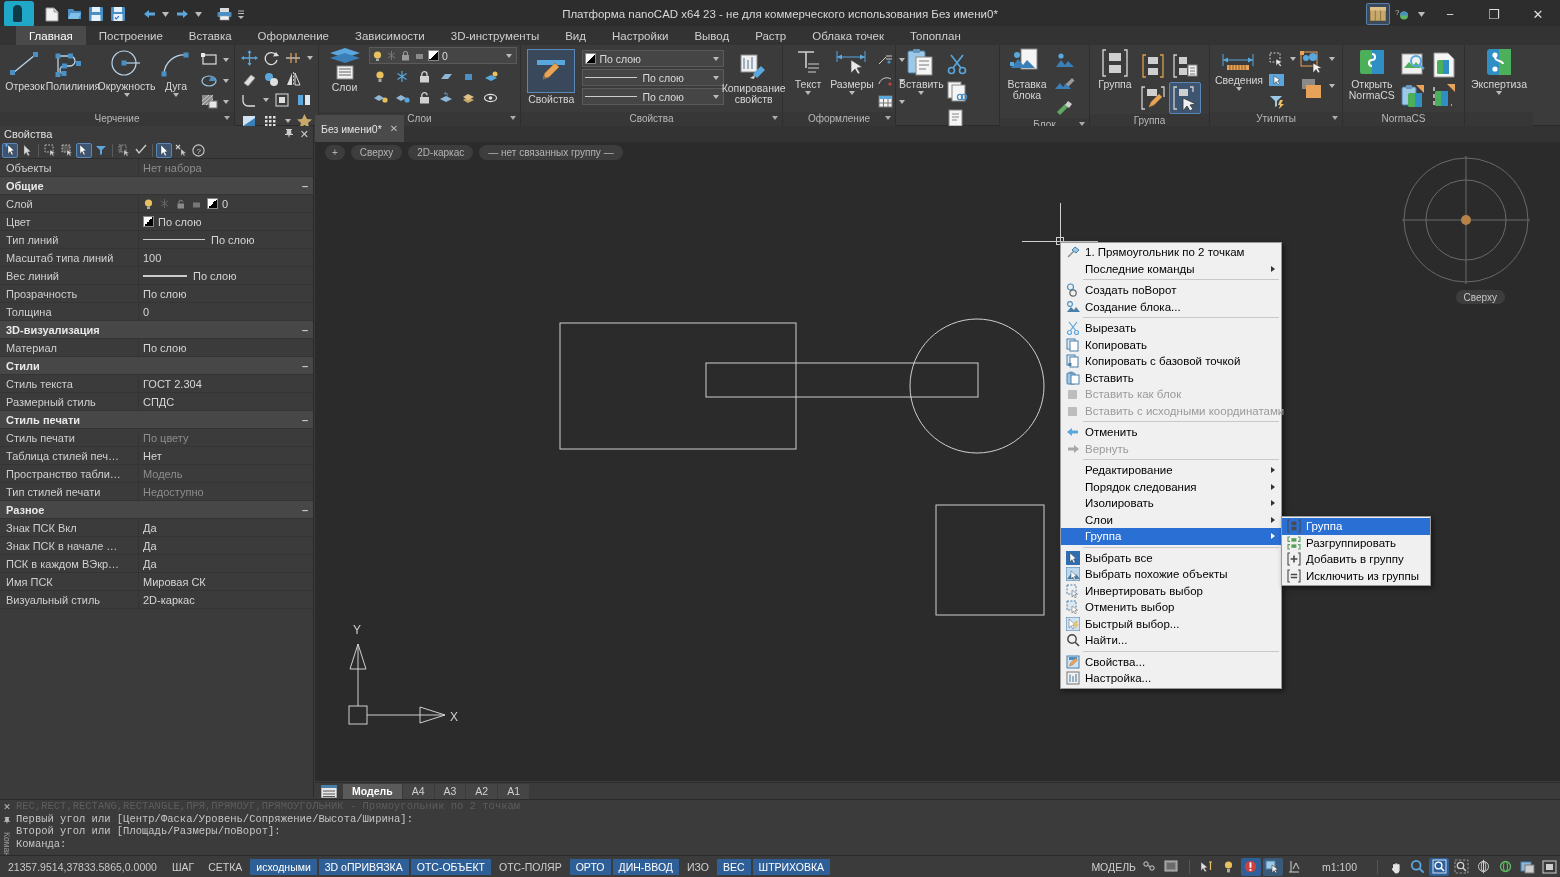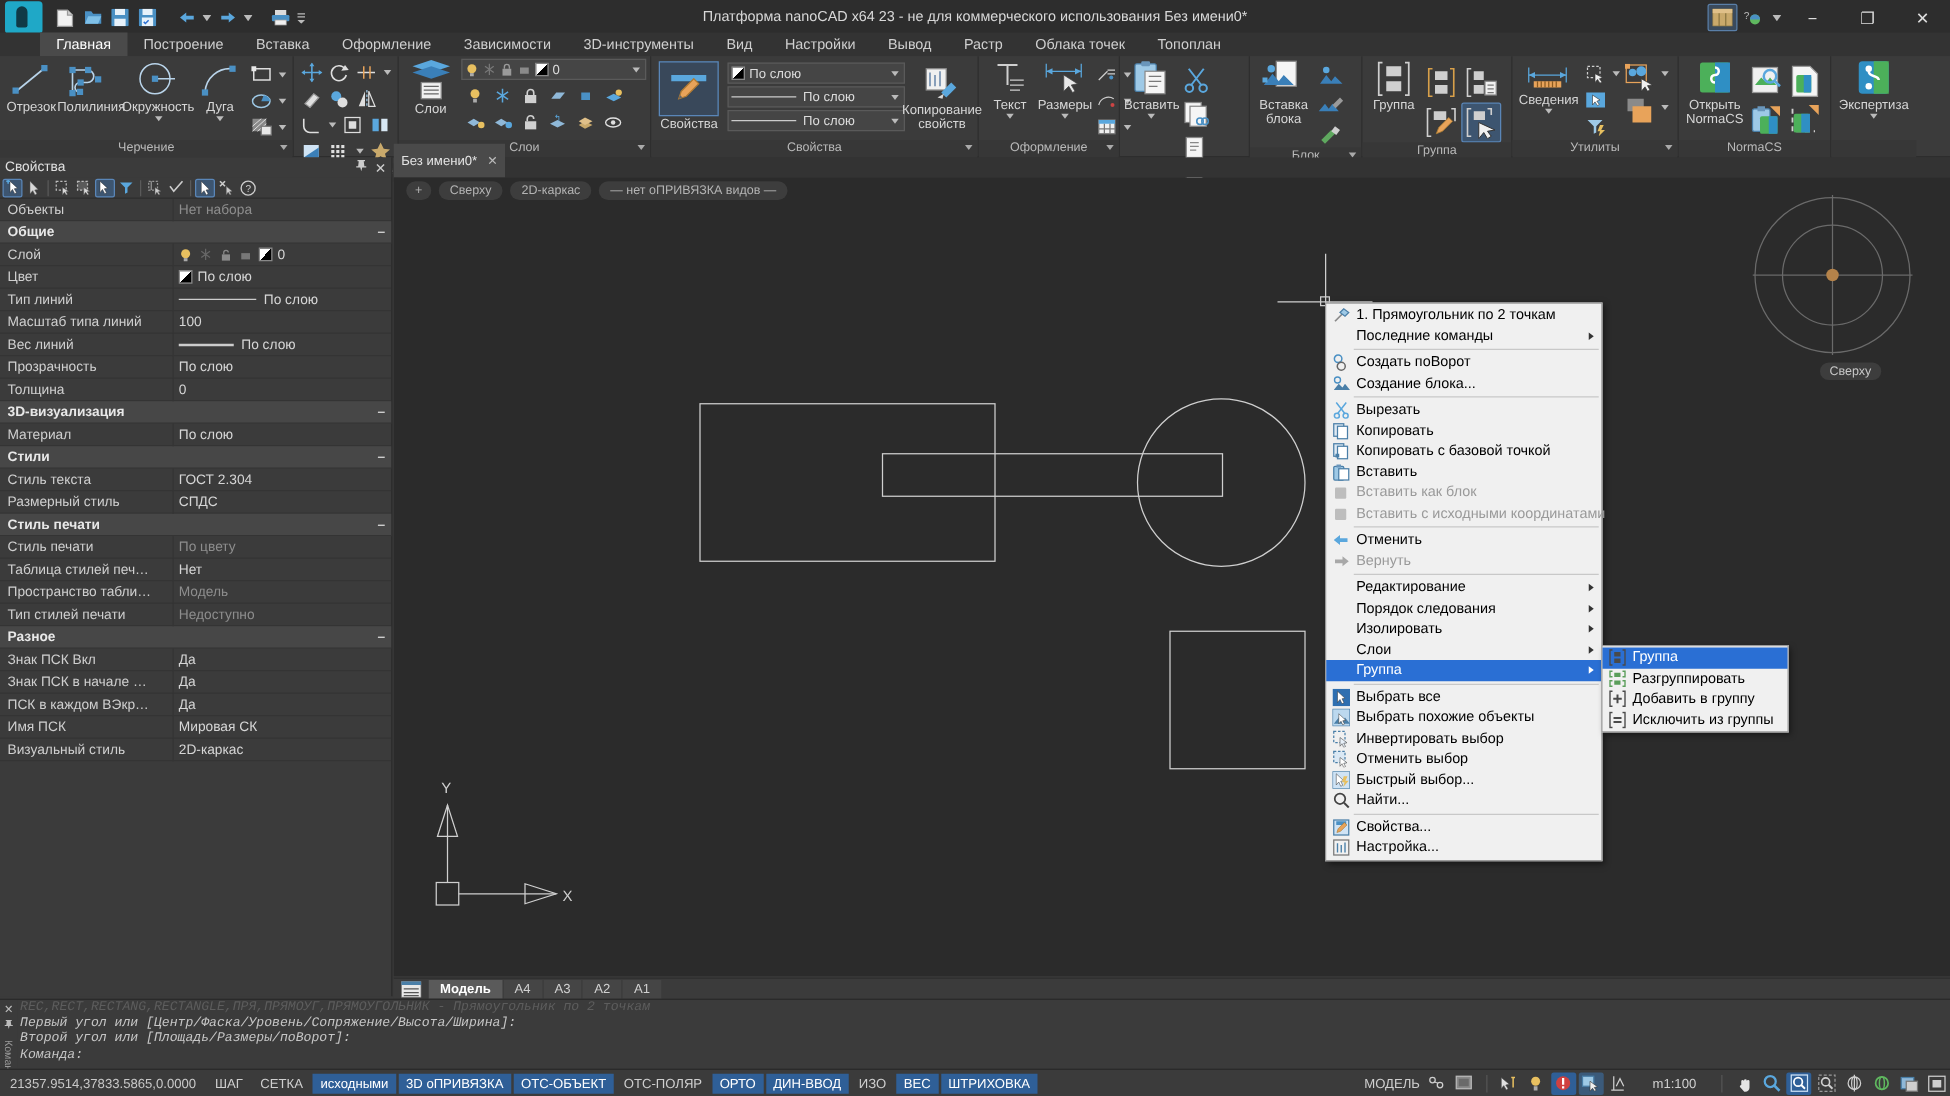--- a/index.html
+++ b/index.html
@@ -23,21 +23,21 @@
     color:#d8d8d8; pointer-events:none; }
   .tb-right { position:absolute; right:0; top:0; height:28px; display:flex; align-items:center; }
   .winbtn { width:44px; height:28px; display:flex; align-items:center; justify-content:center;
     color:#ddd; font-size:13px; cursor:pointer; }
   .tb-icon { width:24px; height:22px; display:flex; align-items:center; justify-content:center;
     cursor:pointer; }
   .tb-icon.boxed { border:1px solid #5a7fa8; background:#3a4a5c; border-radius:2px; }
 
   
   .ribbon-tabs { position:absolute; left:0; top:26px; width:1560px; height:19px;
-    background:#333; display:flex; align-items:stretch; padding-left:32px; }
+    background:#333; display:flex; align-items:stretch; padding-left:16px; }
   .rtab { padding:0 13px; display:flex; align-items:center; font-size:11.5px; color:#cfcfcf;
     cursor:pointer; white-space:nowrap; }
   .rtab.active { background:#4a4a4a; color:#fff; }
 
   
   .ribbon { position:absolute; left:0; top:45px; width:1560px; height:81px;
     background:#3b3b3b; border-bottom:1px solid #2a2a2a; display:flex; }
   .panel { position:relative; height:81px; border-right:1px solid #2e2e2e;
     display:flex; flex-direction:column; }
   .panel-body { flex:1; display:flex; align-items:flex-start; padding:2px 3px 0 3px; }
@@ -124,21 +124,21 @@
   .laytab.active { background:#5a5a5a; color:#fff; font-weight:bold; }
   .layicon { width:20px; height:15px; display:flex; align-items:center; justify-content:center;
     margin:0 4px; cursor:pointer; }
 
   
   .cmdwrap { position:absolute; left:0; bottom:22px; width:1560px; height:56px;
     background:#3b3b3b; display:flex; border-top:1px solid #2a2a2a; }
   .cmd-side { width:14px; background:#3b3b3b; display:flex; flex-direction:column;
     align-items:center; padding-top:2px; gap:3px; }
   .cmd-side .vt { writing-mode:vertical-rl; font-size:8.5px; color:#9a9a9a; margin-top:2px; }
-  .cmd-body { flex:1; padding:0 2px; overflow:hidden;font-style:italic; }
+  .cmd-body { flex:1; padding:0 2px; overflow:hidden; }
   .cmd-line { font-family:"Liberation Mono", monospace; font-size:10.5px; color:#c6c6c6;
     line-height:12.5px; white-space:nowrap; }
   .cmd-line.faded { color:#5d5d5d; }
 
   
   .status { position:absolute; left:0; bottom:0; width:1560px; height:22px; background:#3b3b3b;
     display:flex; align-items:center; border-top:1px solid #2a2a2a; font-size:10.5px; }
   .coords { padding:0 8px; color:#c8c8c8; font-size:10.5px; white-space:nowrap; }
   .stbtn { height:16px; padding:0 6px; display:flex; align-items:center; color:#cfcfcf;
     cursor:pointer; margin:0 1px; white-space:nowrap; }
@@ -1213,21 +1213,21 @@
       <span>Без имени0*</span>
       <span class="x">✕</span>
     </div>
   </div>
 
   <div class="canvas">
     <div class="vpchips">
       <div class="chip sm">+</div>
       <div class="chip">Сверху</div>
       <div class="chip">2D-каркас</div>
-      <div class="chip">— нет оПРИВЯЗКА видов —</div>
+      <div class="chip">— нет связанных группу —</div>
     </div>
 
     <svg class="geo" width="1245" height="639" style="position:absolute;left:0;top:0">
       <rect x="245" y="181" width="236" height="126" fill="none" stroke="#cfcfcf" stroke-width="1"></rect>
       <rect x="391" y="221" width="272" height="34" fill="none" stroke="#cfcfcf" stroke-width="1"></rect>
       <circle cx="662" cy="244" r="67" fill="none" stroke="#cfcfcf" stroke-width="1"></circle>
       <rect x="621" y="363" width="108" height="110" fill="none" stroke="#cfcfcf" stroke-width="1"></rect>
     </svg>
 
     <div class="crosshair" style="left:745px;top:99px">

